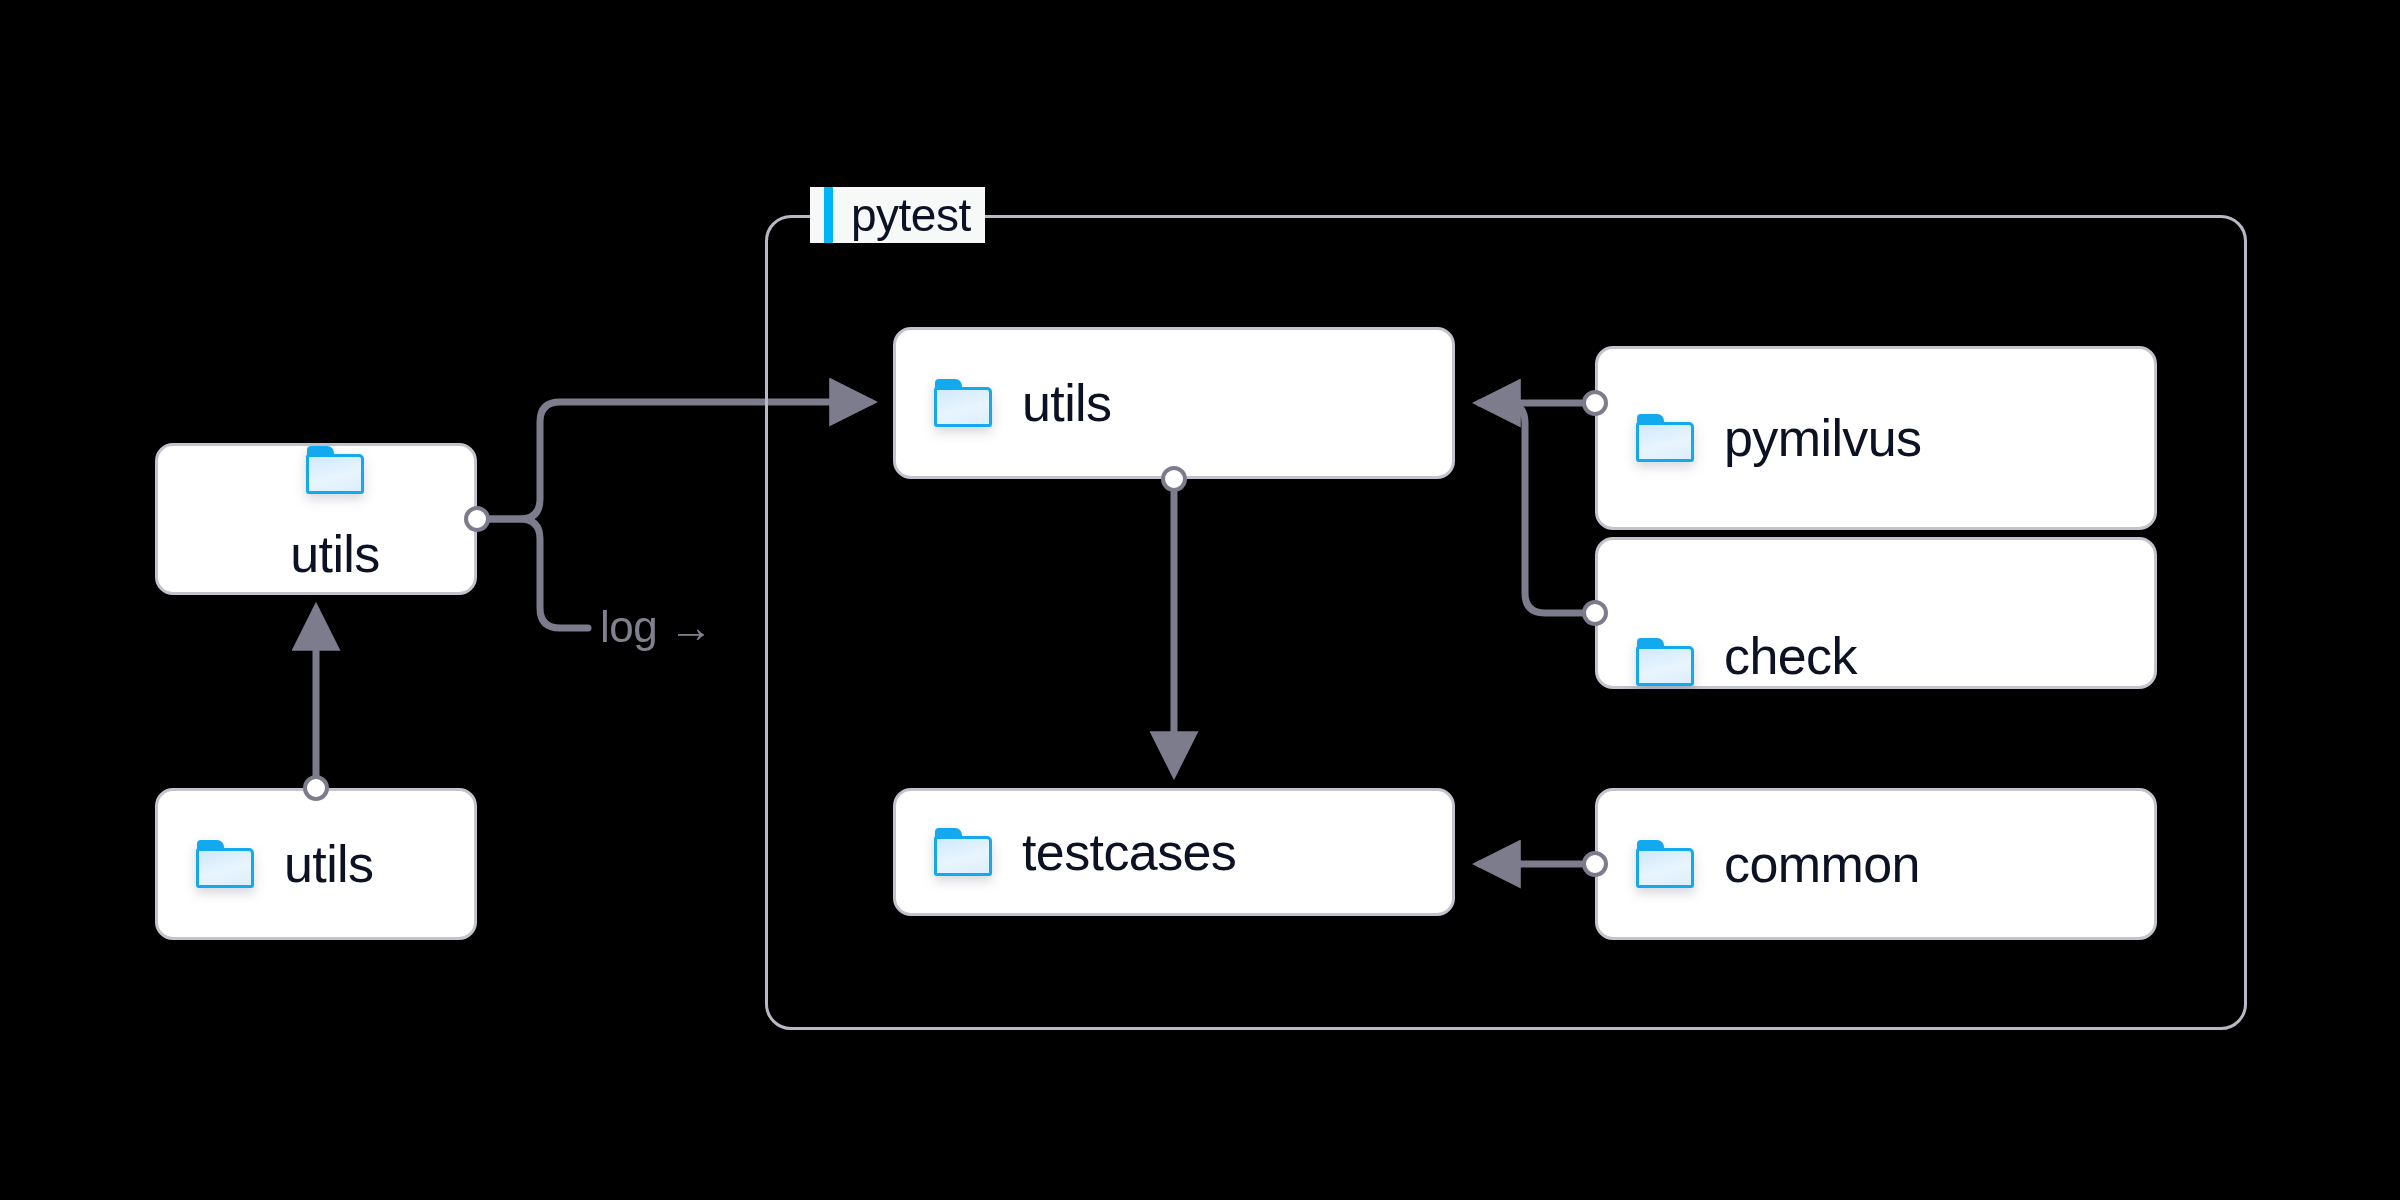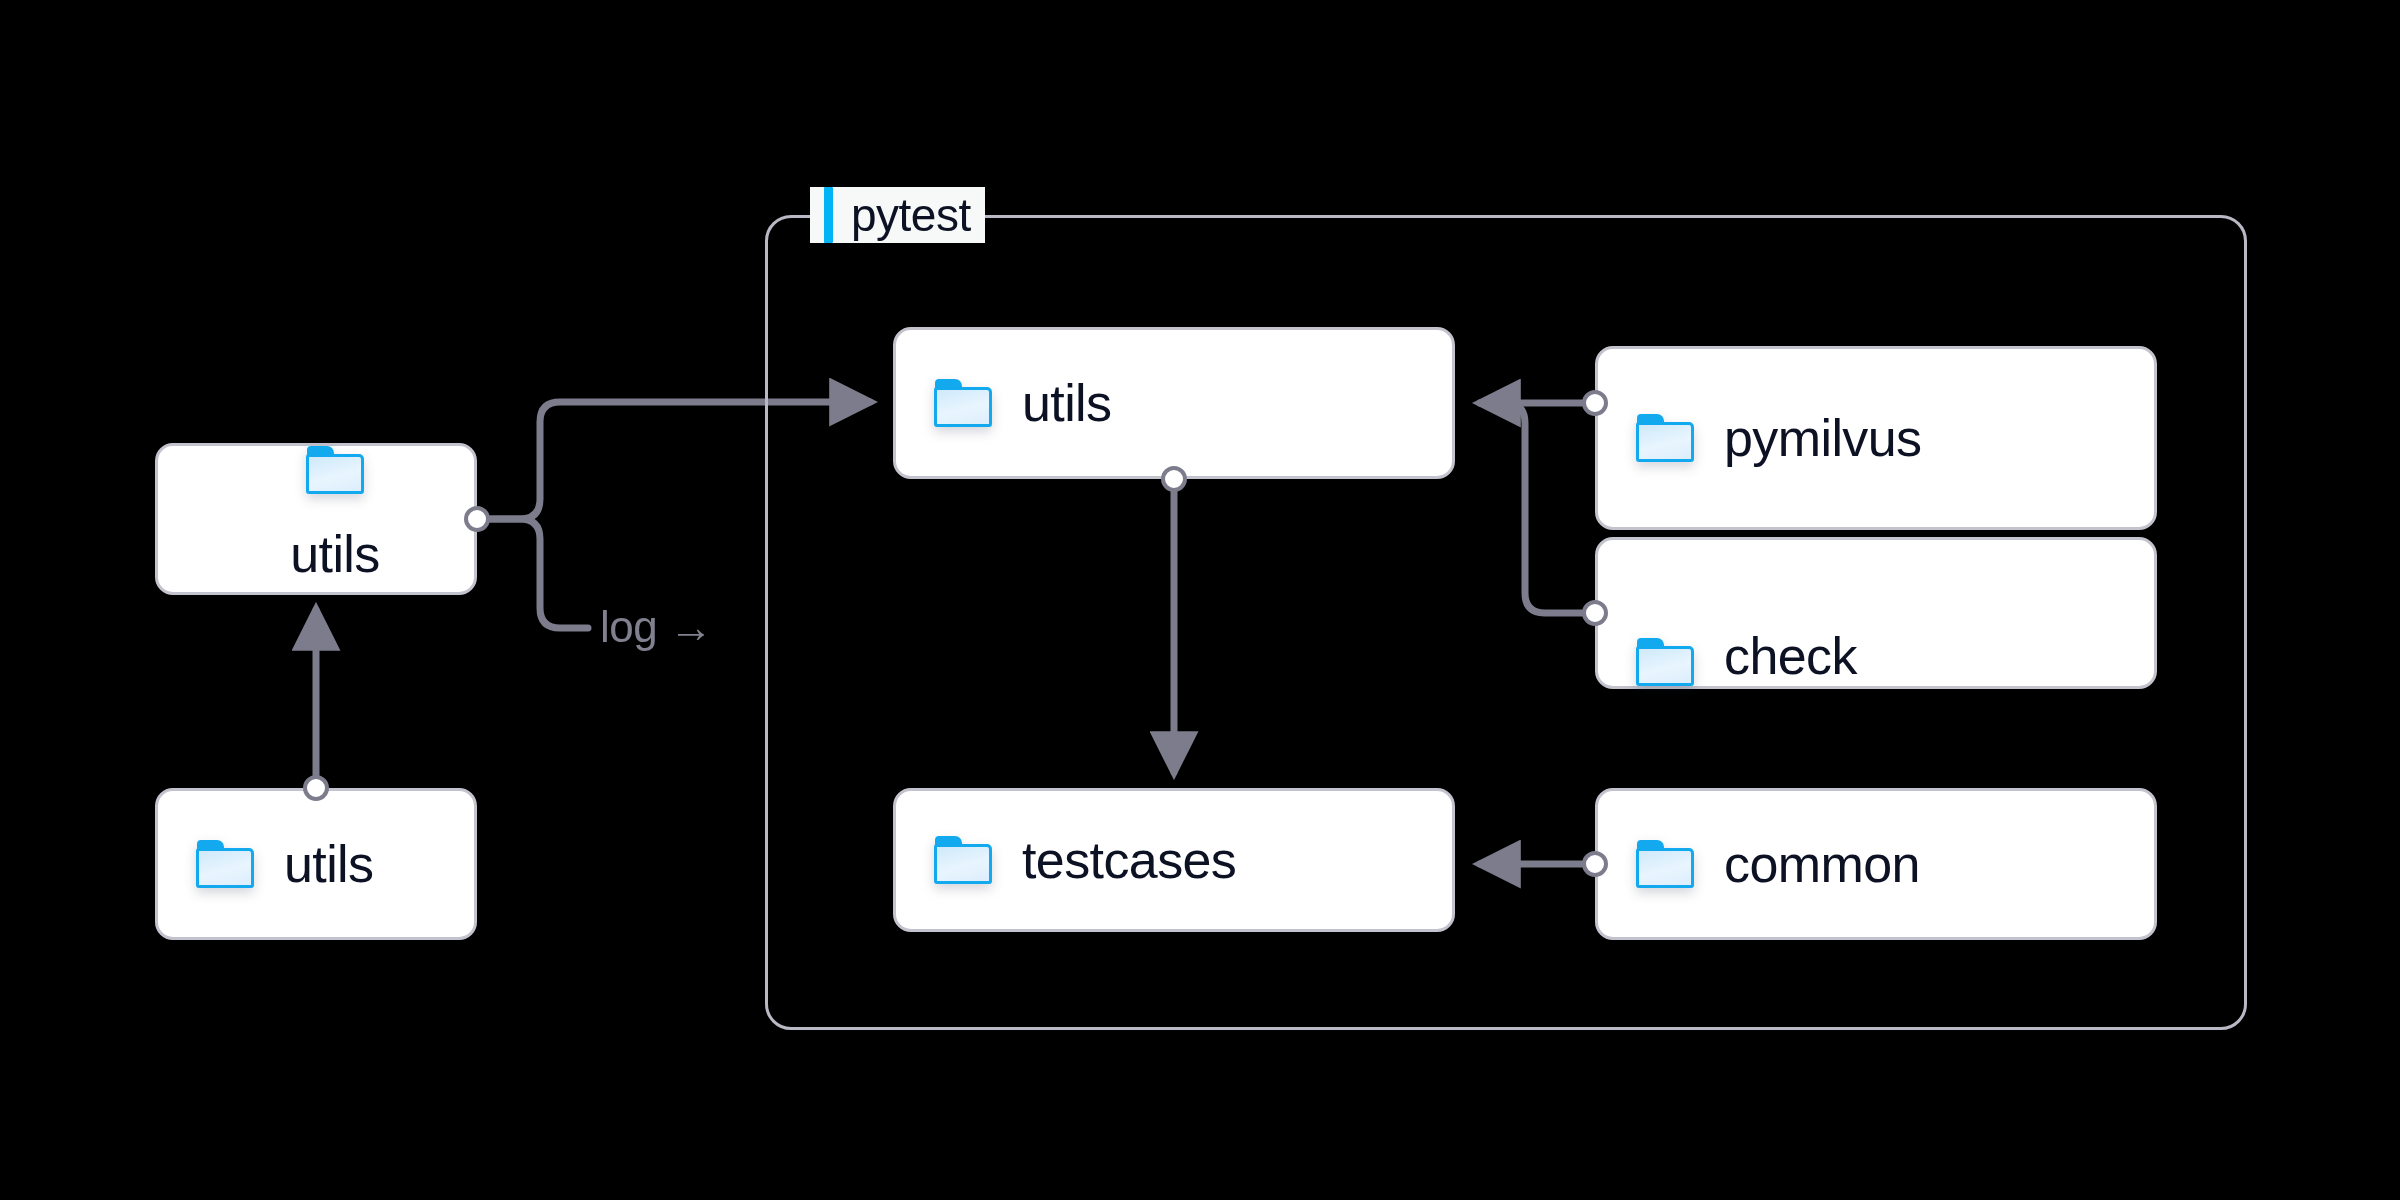--- a/index.html
+++ b/index.html
@@ -175,21 +175,21 @@
   </div>
 
   <div class="node" id="node-base" style="left: 893px; top: 327px; width: 562px; height: 152px;">
     <span class="folder-icon">
       <span class="f-tab"></span>
         <span class="f-body"></span>
     </span>
     <span class="node-label">utils</span>
   </div>
 
-  <div class="node" id="node-testcases" style="left: 893px; top: 788px; width: 562px; height: 144px;">
+  <div class="node" id="node-testcases" style="left: 893px; top: 788px; width: 562px; height: 128px;">
     <span class="folder-icon">
       <span class="f-tab"></span>
         <span class="f-body"></span>
     </span>
     <span class="node-label">testcases</span>
   </div>
 
   <div class="node" id="node-pymilvus" style="left: 1595px; top: 346px; width: 562px; height: 184px;">
     <span class="folder-icon">
       <span class="f-tab"></span>

